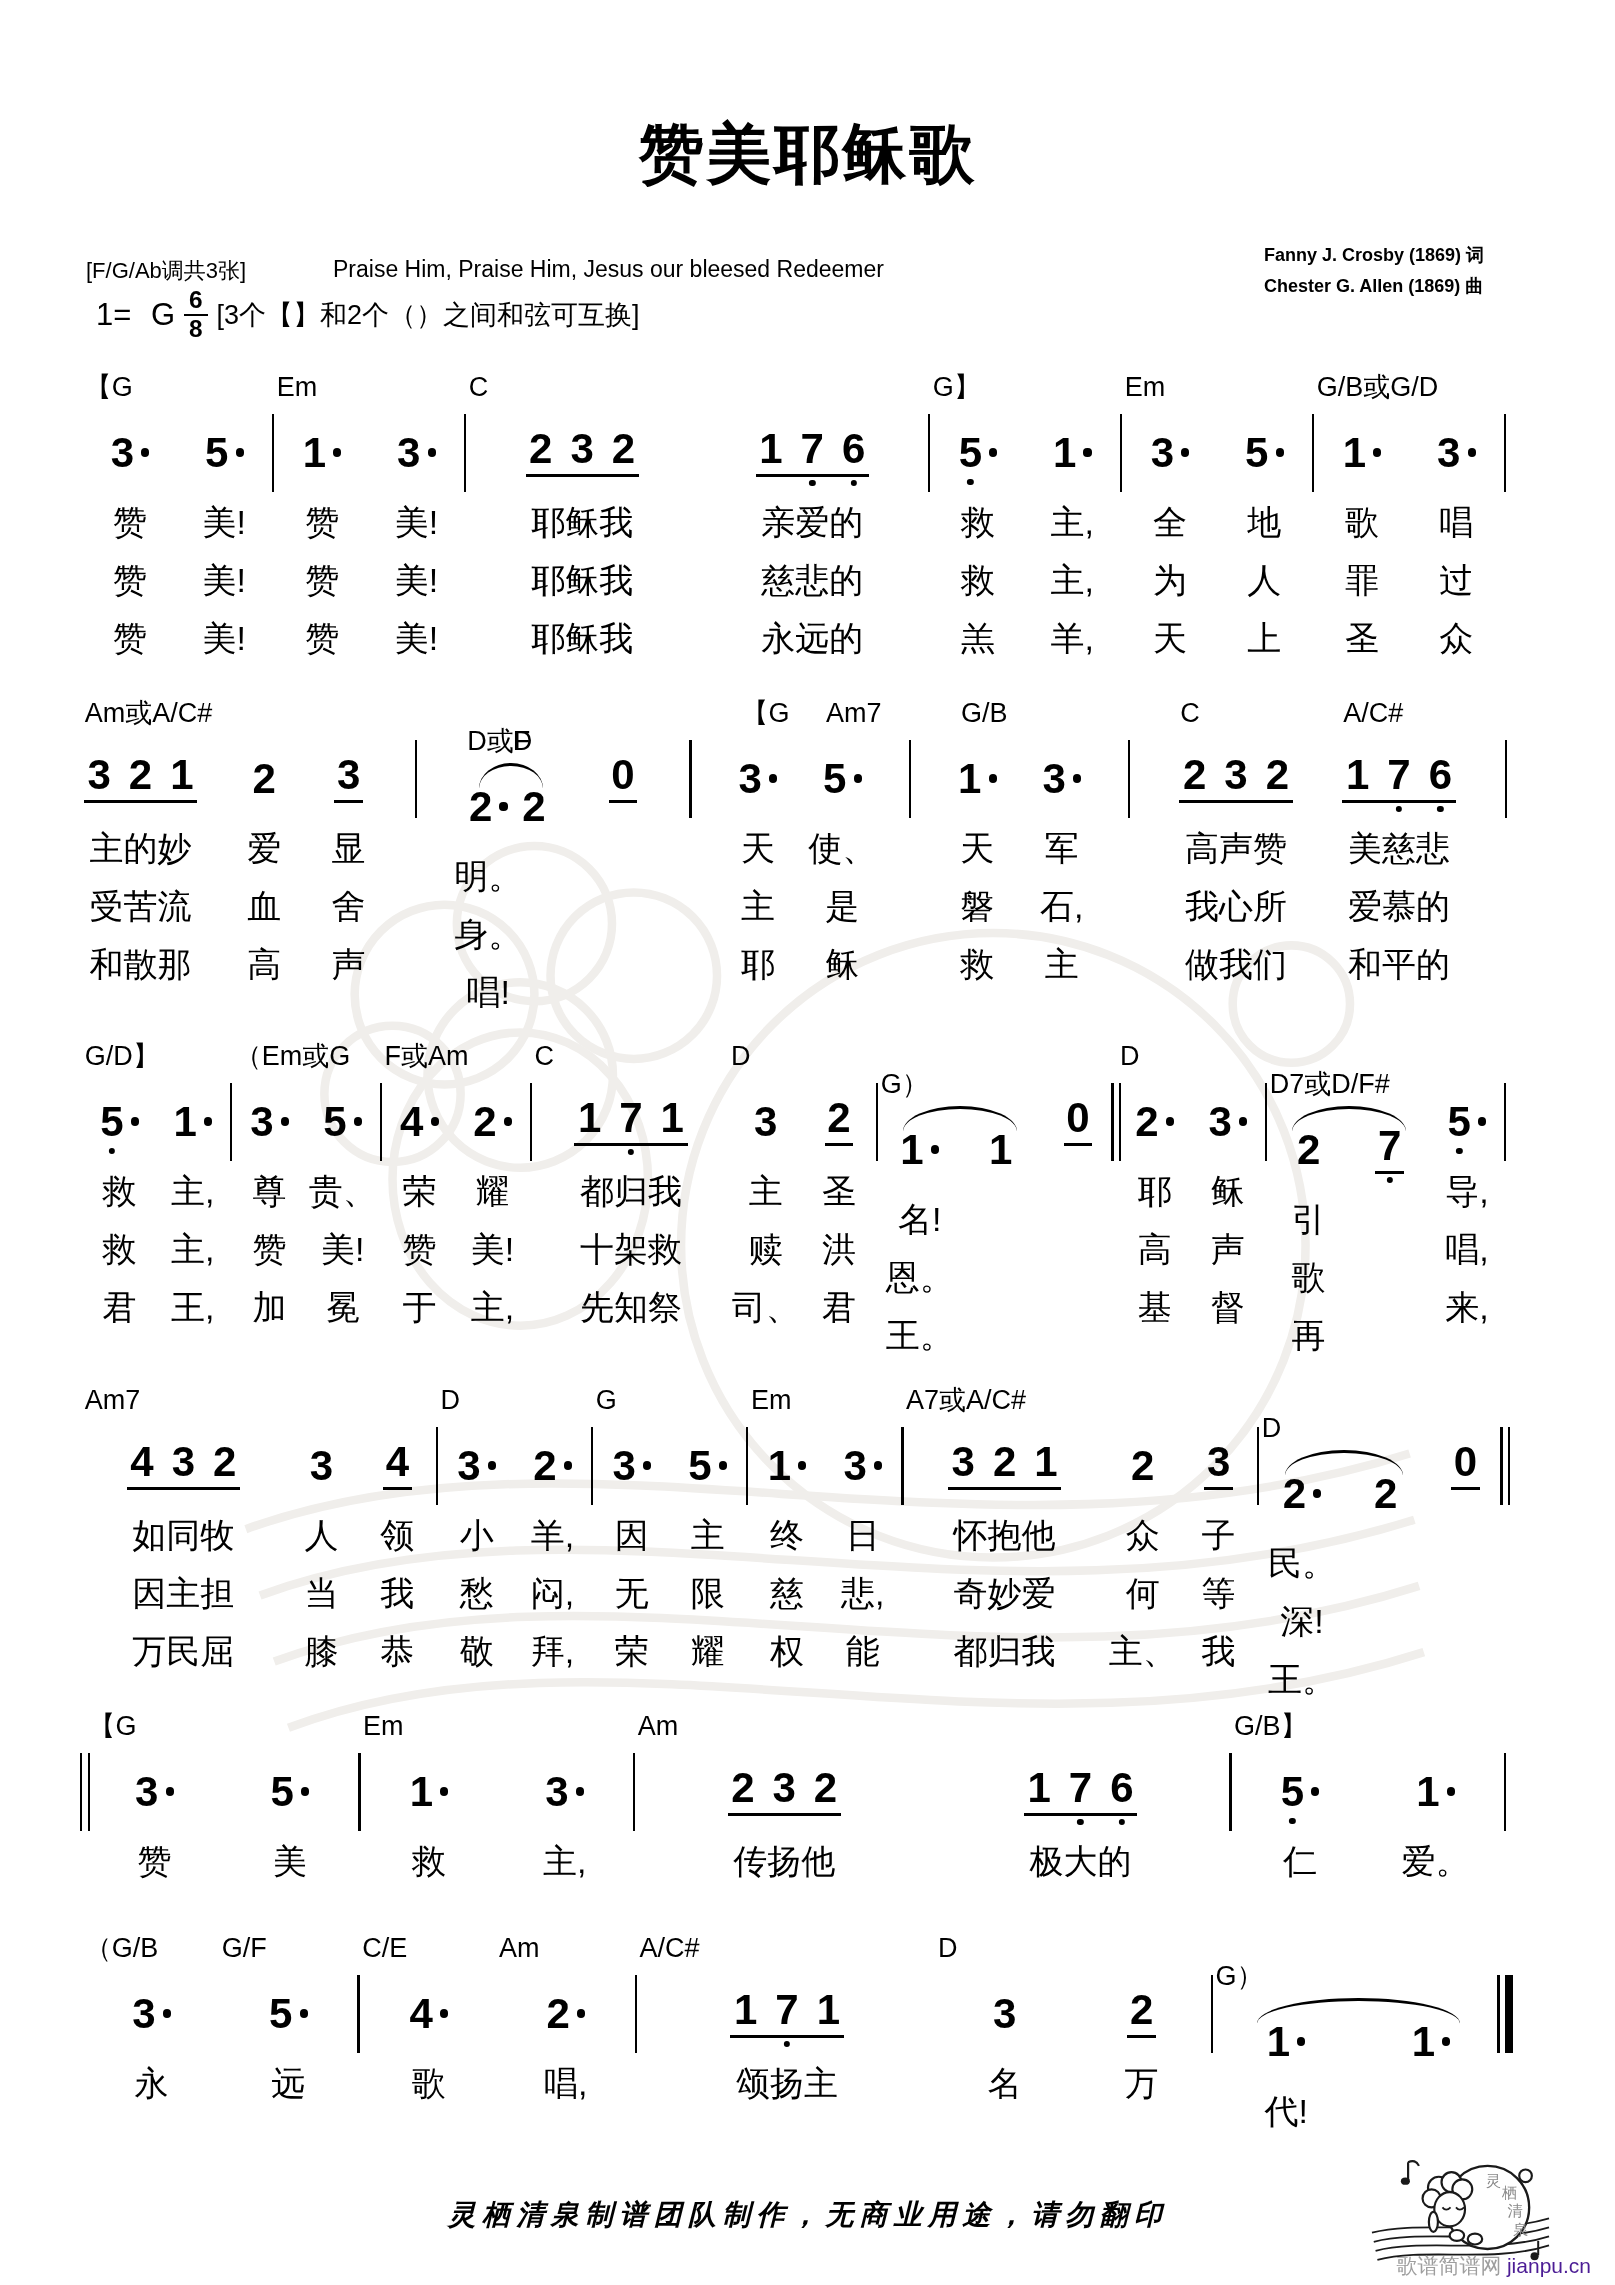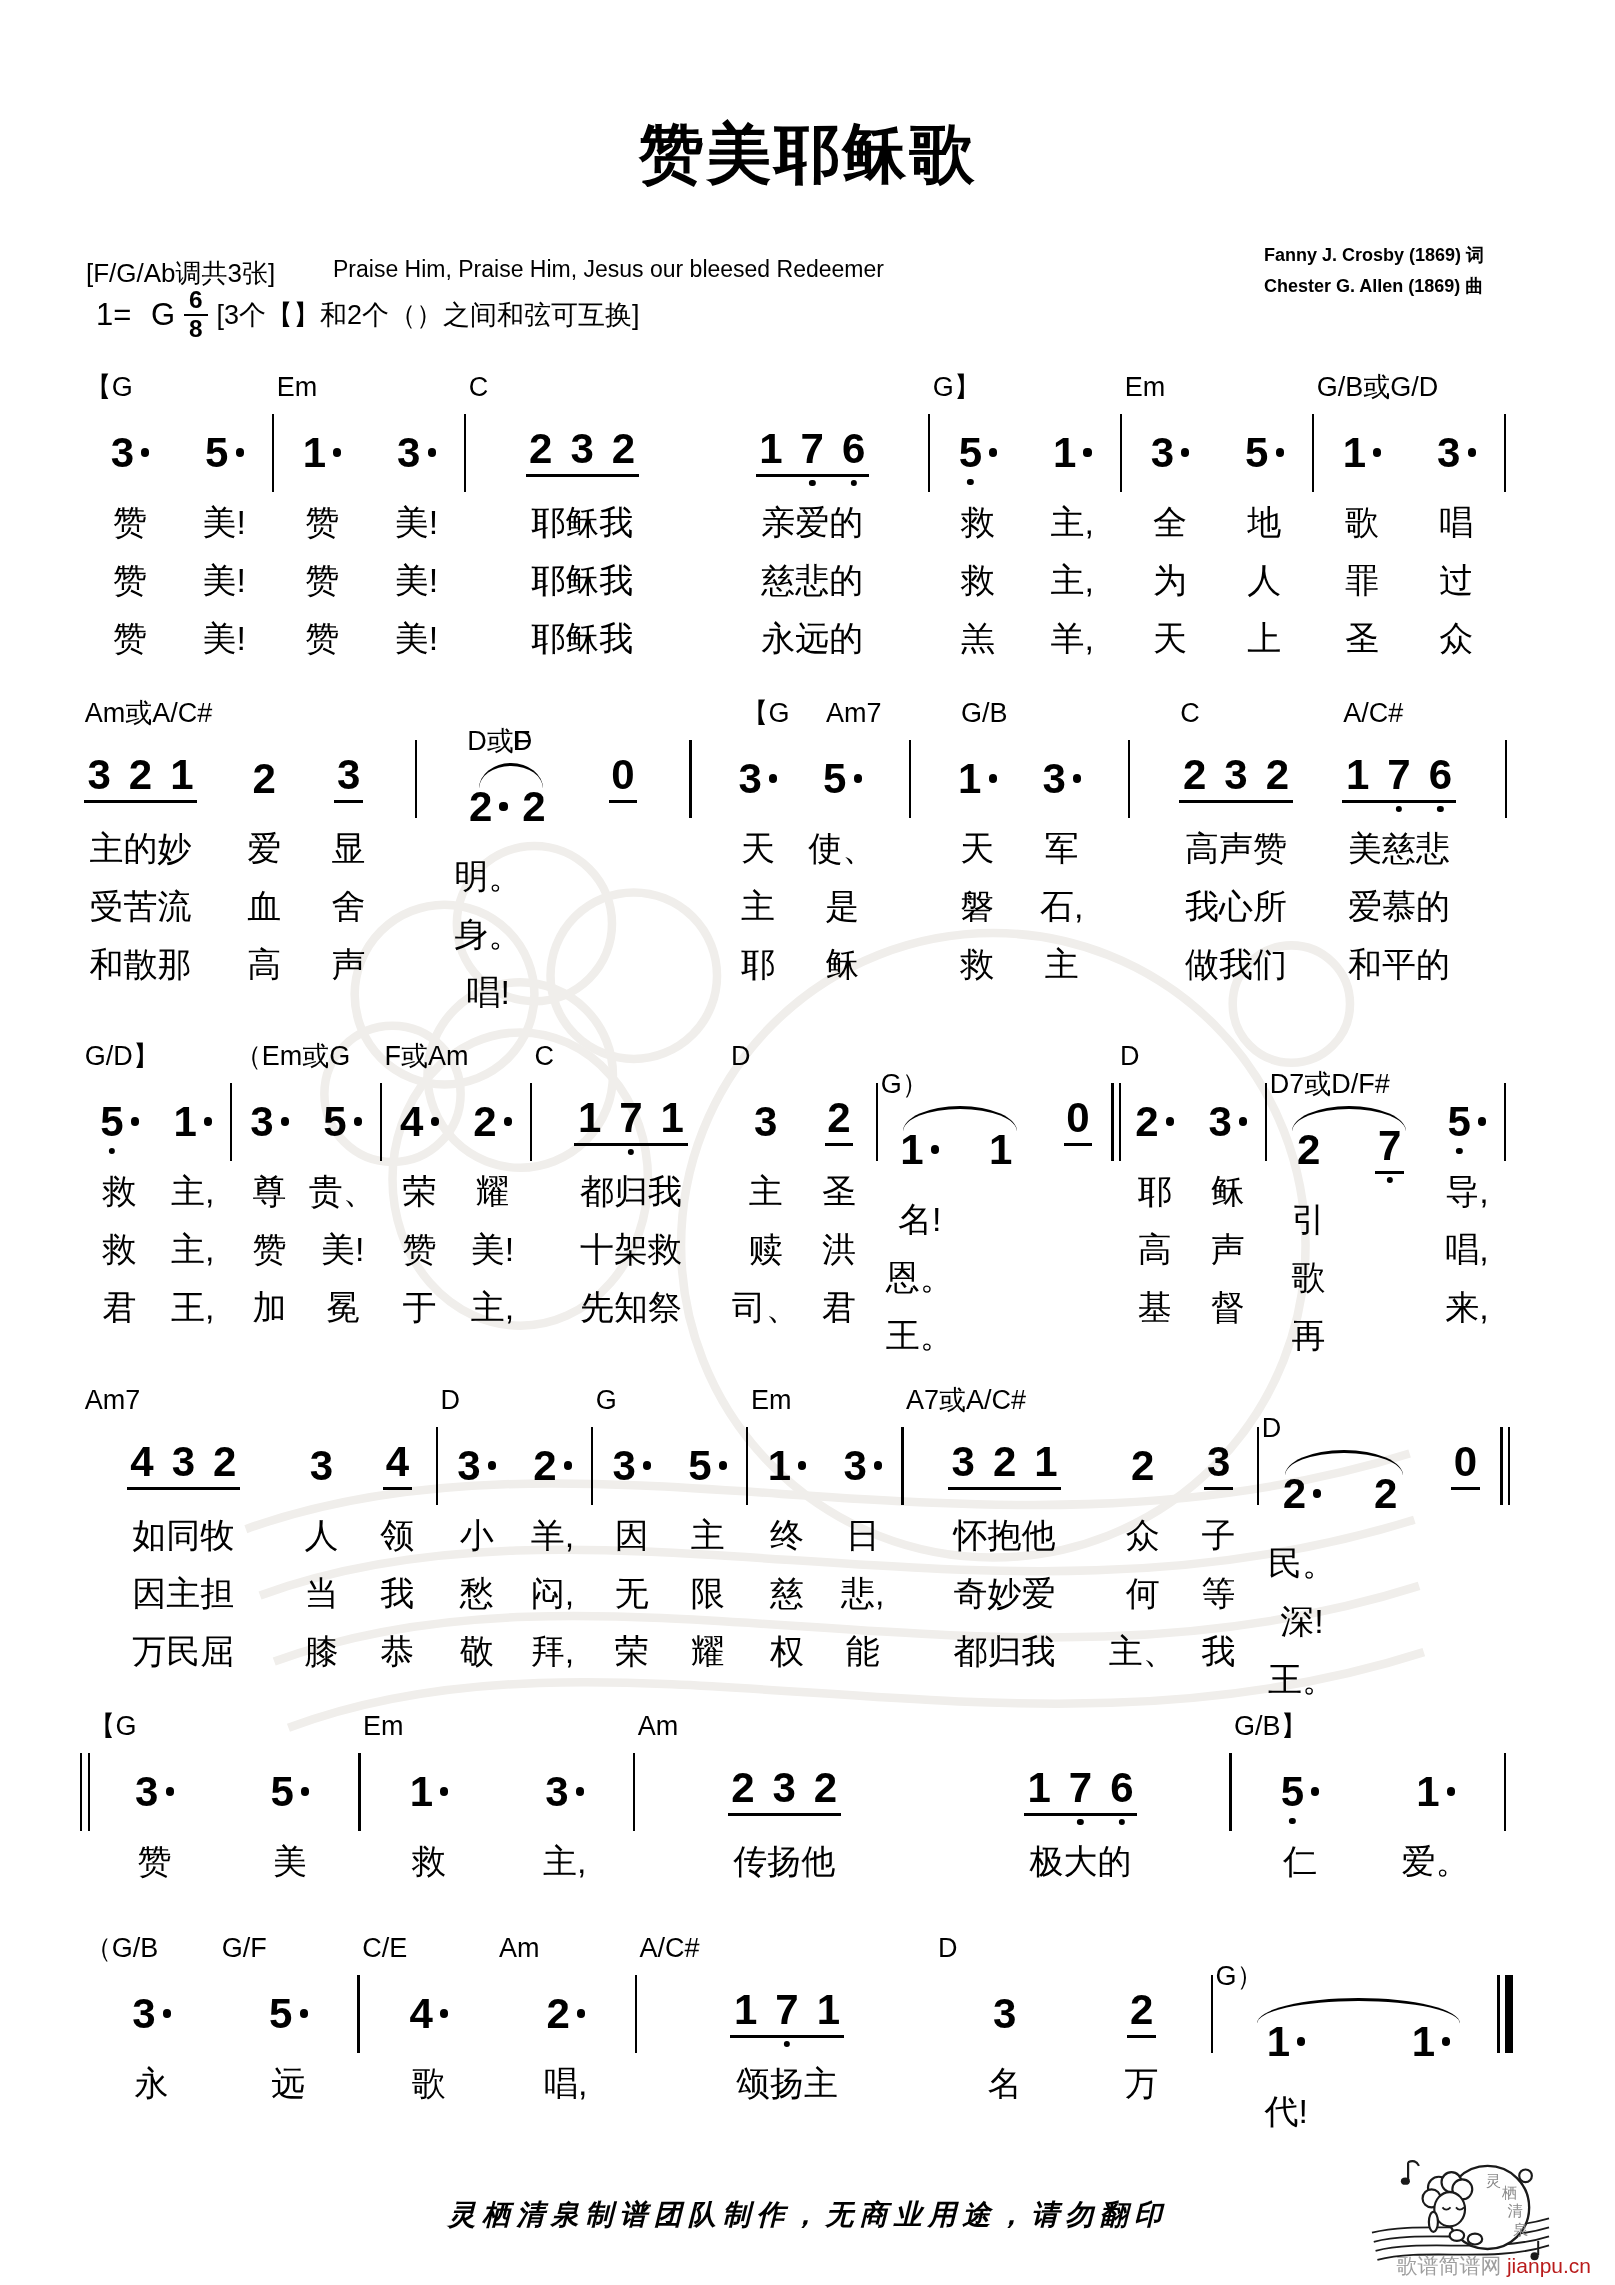--- a/index.html
+++ b/index.html
@@ -4,21 +4,21 @@
 <style>
   html,body{margin:0;padding:0;}
   body{
     width:1616px;height:2285px;position:relative;overflow:hidden;
     background:#ffffff;color:#000;
     font-family:"Liberation Sans", sans-serif;
   }
   
   .title{position:absolute;top:110px;left:0;width:100%;text-align:center;
     font-size:65px;font-weight:bold;letter-spacing:2.7px;}
-  .keynote{position:absolute;top:256px;left:86px;font-size:26px;}
+  .keynote{position:absolute;top:256px;left:86px;font-size:22px;}
   .subtitle{position:absolute;top:256px;left:333px;font-size:23px;font-weight:normal;}
   .authors{position:absolute;top:240px;right:132px;text-align:left;font-size:18px;line-height:1.72;font-weight:bold;}
   .keyrow{position:absolute;top:288px;left:96px;display:flex;align-items:center;gap:9px;}
   .key-sig{font-size:31px;word-spacing:11px;}
   .ts{display:inline-flex;flex-direction:column;align-items:center;font-size:24.4px;font-weight:bold;line-height:1.02;}
   .tsline{width:23.5px;height:2.7px;background:#000;margin:0.9px 0;}
   .chord-note{font-size:27px;}
   
   #score{position:absolute;inset:0;}
   .system{position:absolute;left:83px;width:1424px;display:flex;align-items:stretch;}
@@ -46,21 +46,21 @@
   .beam{display:inline-flex;align-items:center;gap:18px;border-bottom:3.2px solid #000;padding:0 3.6px 4.5px;}
   .bline{width:2.3px;height:78px;background:#000;}
   .bline.thick{width:8.1px;}
   .bgroup{display:flex;gap:5.4px;align-items:center;}
   .lyrow{height:58px;font-size:34px;display:flex;align-items:center;justify-content:center;white-space:nowrap;}
   
   .credit{position:absolute;top:2196px;left:0;width:100%;text-align:center;
     font-family:"Liberation Serif", serif;font-style:italic;font-weight:bold;
     font-size:28px;letter-spacing:6.3px;}
   .corner-mark{position:absolute;right:25px;bottom:5.4px;font-size:21px;color:#9e9e9e;}
-  .corner-mark .domain{color:#b91c1c;margin-left:5.4px;margin-top:12px;}
+  .corner-mark .domain{color:#4c1d95;margin-left:5.4px;margin-top:12px;}
   .logo{position:absolute;top:2146px;right:65px;width:181px;height:131px;}
   .bg-watermark{position:absolute;left:208px;top:751px;width:1230px;height:1140px;pointer-events:none;}
 </style>
 </head>
 <body>
 
 <svg class="bg-watermark" viewBox="0 0 1300 1200" fill="none" stroke="#f0eeeb" stroke-width="9">
   <circle cx="250" cy="255" r="95"></circle>
   <circle cx="345" cy="180" r="82"></circle>
   <circle cx="450" cy="235" r="88"></circle>

